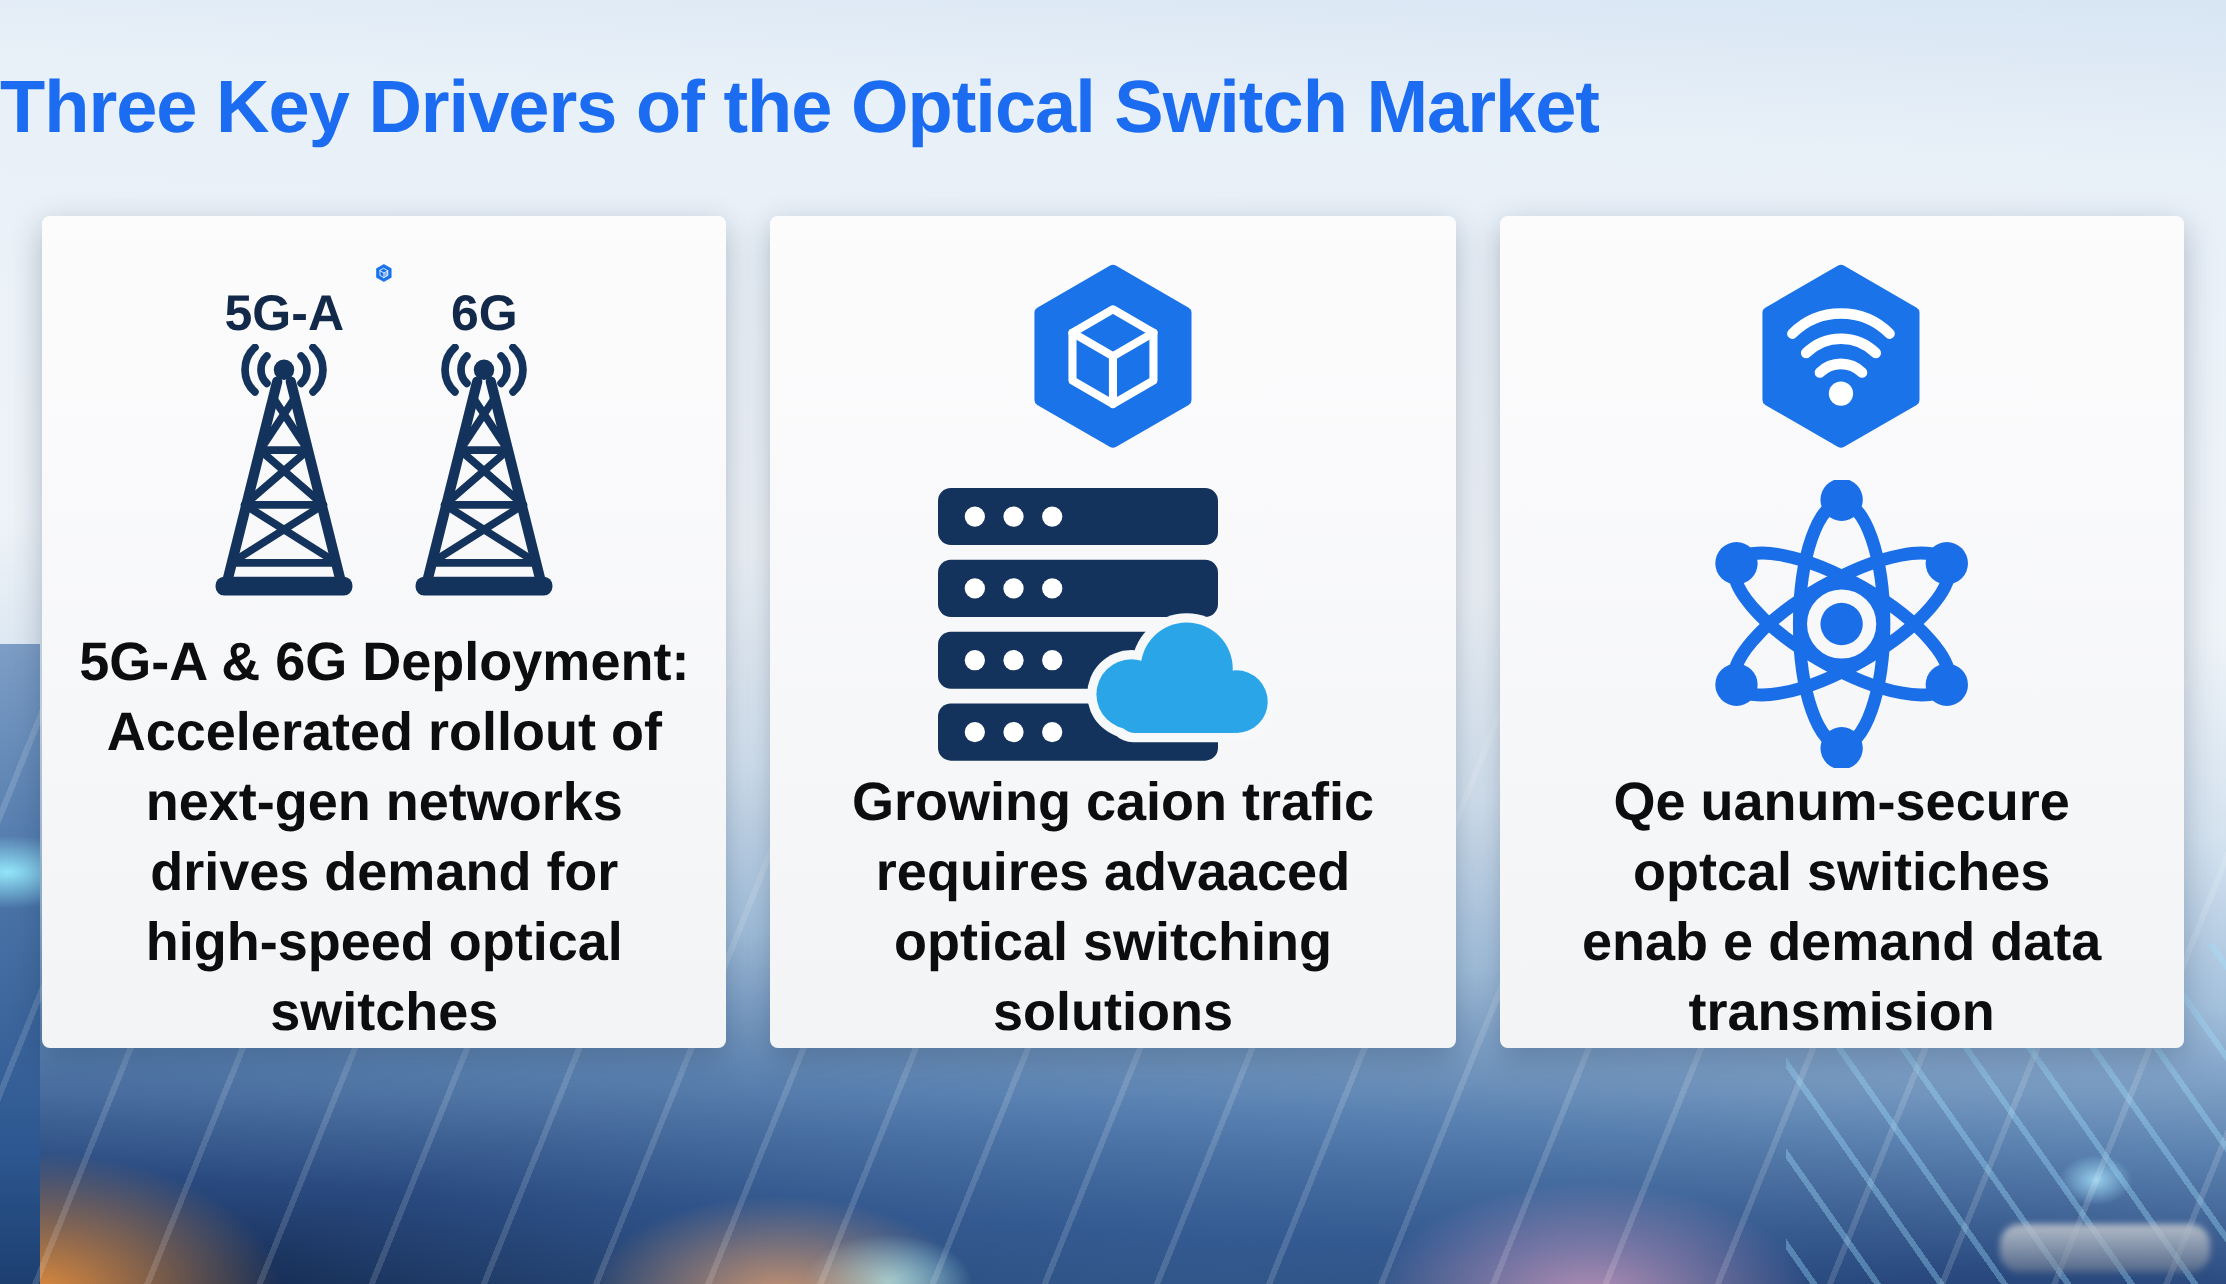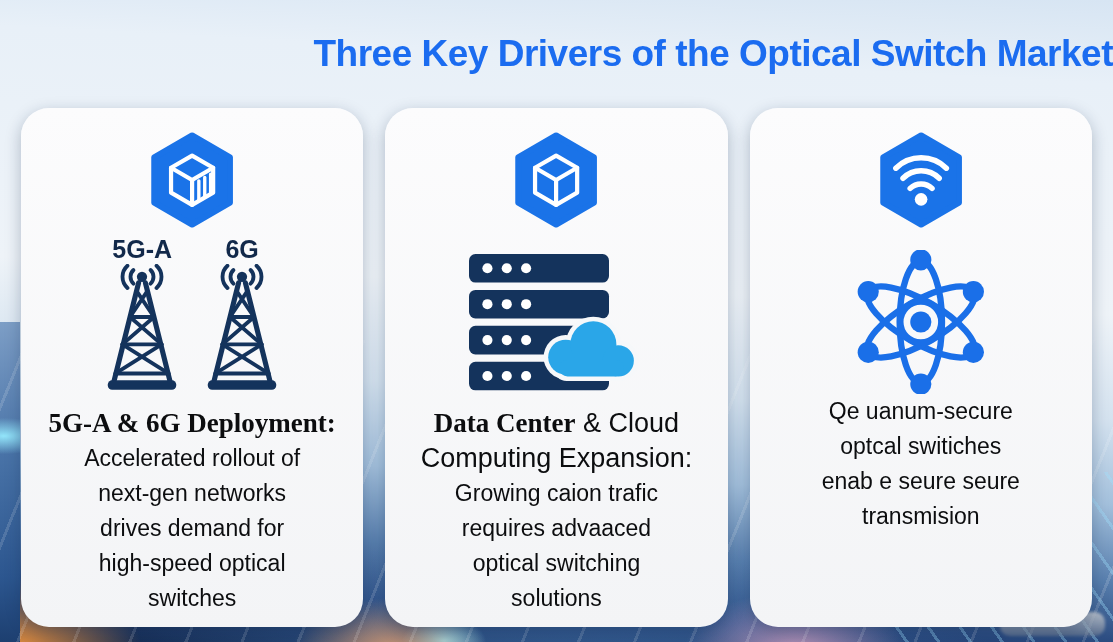--- a/index.html
+++ b/index.html
@@ -9,21 +9,21 @@
     background:
       radial-gradient(190px 110px at 18px 648px, rgba(245,150,60,.92), rgba(245,150,60,0) 65%),
       radial-gradient(150px 80px at 390px 650px, rgba(250,170,110,.78), rgba(250,170,110,0) 65%),
       radial-gradient(60px 34px at 444px 641px, rgba(130,225,255,.95), rgba(130,225,255,0) 70%),
       radial-gradient(170px 90px at 795px 650px, rgba(245,175,205,.68), rgba(245,175,205,0) 65%),
       radial-gradient(26px 18px at 1048px 590px, rgba(170,230,255,.8), rgba(170,230,255,0) 70%),
       radial-gradient(700px 300px at 556px 115%, rgba(90,150,215,.55), rgba(90,150,215,0) 70%),
       linear-gradient(183deg,#d7e5f3 0%,#e8f0f8 12%,#eef3f8 45%,#d4e2ef 60%,#a3c0dc 72%,#587fae 83%,#29497e 92%,#13294f 100%);
   }
   .title{
-    position:absolute;top:33px;left:0;width:100%;text-align:right;
+    position:absolute;top:33px;left:0;width:100%;text-align:left;
     font-size:37px;font-weight:700;color:#1b6cf0;letter-spacing:-.5px;z-index:2;
   }
   .left-band{
     position:absolute;left:0;top:322px;width:20px;height:320px;z-index:1;
     background:
       radial-gradient(70px 26px at 4px 114px, rgba(150,235,255,.95), rgba(150,235,255,0) 70%),
       linear-gradient(180deg,#7d9ec6 0%,#4a74a8 40%,#2c568f 80%,#1d3f70 100%);
   }
   .streaks{
     position:absolute;left:0;top:340px;width:1113px;height:302px;z-index:1;
@@ -33,35 +33,35 @@
     position:absolute;right:0;bottom:0;width:220px;height:170px;z-index:1;
     background:repeating-linear-gradient(55deg, rgba(160,225,255,0) 0 10px, rgba(160,225,255,.35) 10px 13px, rgba(160,225,255,0) 13px 26px);
   }
   .reflection{
     position:absolute;left:1000px;top:612px;width:105px;height:24px;border-radius:10px;z-index:1;
     background:linear-gradient(180deg,rgba(190,196,205,.9),rgba(120,130,145,.5));
     filter:blur(1.5px);
   }
   .cards{position:absolute;top:108px;left:21px;width:1071px;display:flex;gap:22px;z-index:2;}
   .card{
-    flex:1;height:519px;box-sizing:border-box;
+    flex:1;height:416px;box-sizing:border-box;
     background:linear-gradient(180deg,#fcfcfd 0%,#f3f4f6 100%);
-    border-radius:28px;box-shadow:0 5px 16px rgba(15,35,70,.28);
+    border-radius:4px;box-shadow:0 5px 16px rgba(15,35,70,.28);
     display:flex;flex-direction:column;align-items:center;padding:24px 12px 0;
   }
   .hex-icon{height:96px;display:block;}
   .illustration{height:164px;display:flex;align-items:flex-end;justify-content:center;margin-top:2px;}
   .towers-block{display:flex;flex-direction:column;align-items:center;}
   .tower-labels{display:flex;gap:8px;}
   .tower-label{width:92px;text-align:center;font-weight:700;font-size:25px;color:#12294a;}
   .tower-pair{display:flex;gap:8px;}
   .tower-pair svg{width:92px;height:130px;display:block;}
   .card-text{margin-top:12px;text-align:center;font-size:27px;line-height:35px;color:#0c0d0f;white-space:pre-line;}
-  .card-heading b{font-weight:700;font-family:Liberation Serif, serif;}
-  .card-body{text-align:center;font-size:23px;line-height:35px;color:#0c0d0f;white-space:pre-line;}
+  .card-heading b{font-weight:700;}
+  .card-body{text-align:center;font-size:27px;line-height:35px;color:#0c0d0f;white-space:pre-line;font-weight:bold;}
 </style>
 </head>
 <body>
 
 <div class="stage">
 
   <div class="left-band"></div>
   <div class="streaks"></div>
   <div class="streaks-right"></div>
   <div class="reflection"></div>
@@ -170,22 +170,20 @@
             </g>
             <g fill="#2aa6e8">
               <circle cx="27" cy="50" r="19"></circle>
                 <circle cx="57" cy="36" r="25"></circle>
                 <circle cx="84" cy="54" r="17"></circle>
               <rect x="20" y="53" width="70" height="18" ry="9"></rect>
             </g>
           </g>
         </svg>
       </div>
-      <div class="card-text card-heading"><b>Data Center</b><span> &amp; Cloud
-Computing Expansion:</span></div>
       <div class="card-body">Growing caion trafic
 requires advaaced
 optical switching
 solutions</div>
     </div>
 
     <div class="card">
       <svg class="hex-icon" viewBox="0 0 100 114">
         <polygon points="50,4 95,30 95,84 50,110 5,84 5,30" fill="#1a73e8" stroke="#1a73e8" stroke-width="7" stroke-linejoin="round"></polygon>
         <g fill="none" stroke="#ffffff" stroke-width="6.5" stroke-linecap="round">
@@ -209,18 +207,18 @@
             <circle cx="180.5" cy="59" r="15"></circle>
               <circle cx="31.5" cy="59" r="15"></circle>
             <circle cx="180.5" cy="145" r="15"></circle>
               <circle cx="31.5" cy="145" r="15"></circle>
             <circle cx="106" cy="102" r="15"></circle>
           </g>
         </svg>
       </div>
       <div class="card-body">Qe uanum-secure
 optcal switiches
-enab e seure seure
+enab e demand data
 transmision</div>
     </div>
 
   </div>
 </div>
 
 </body></html>

